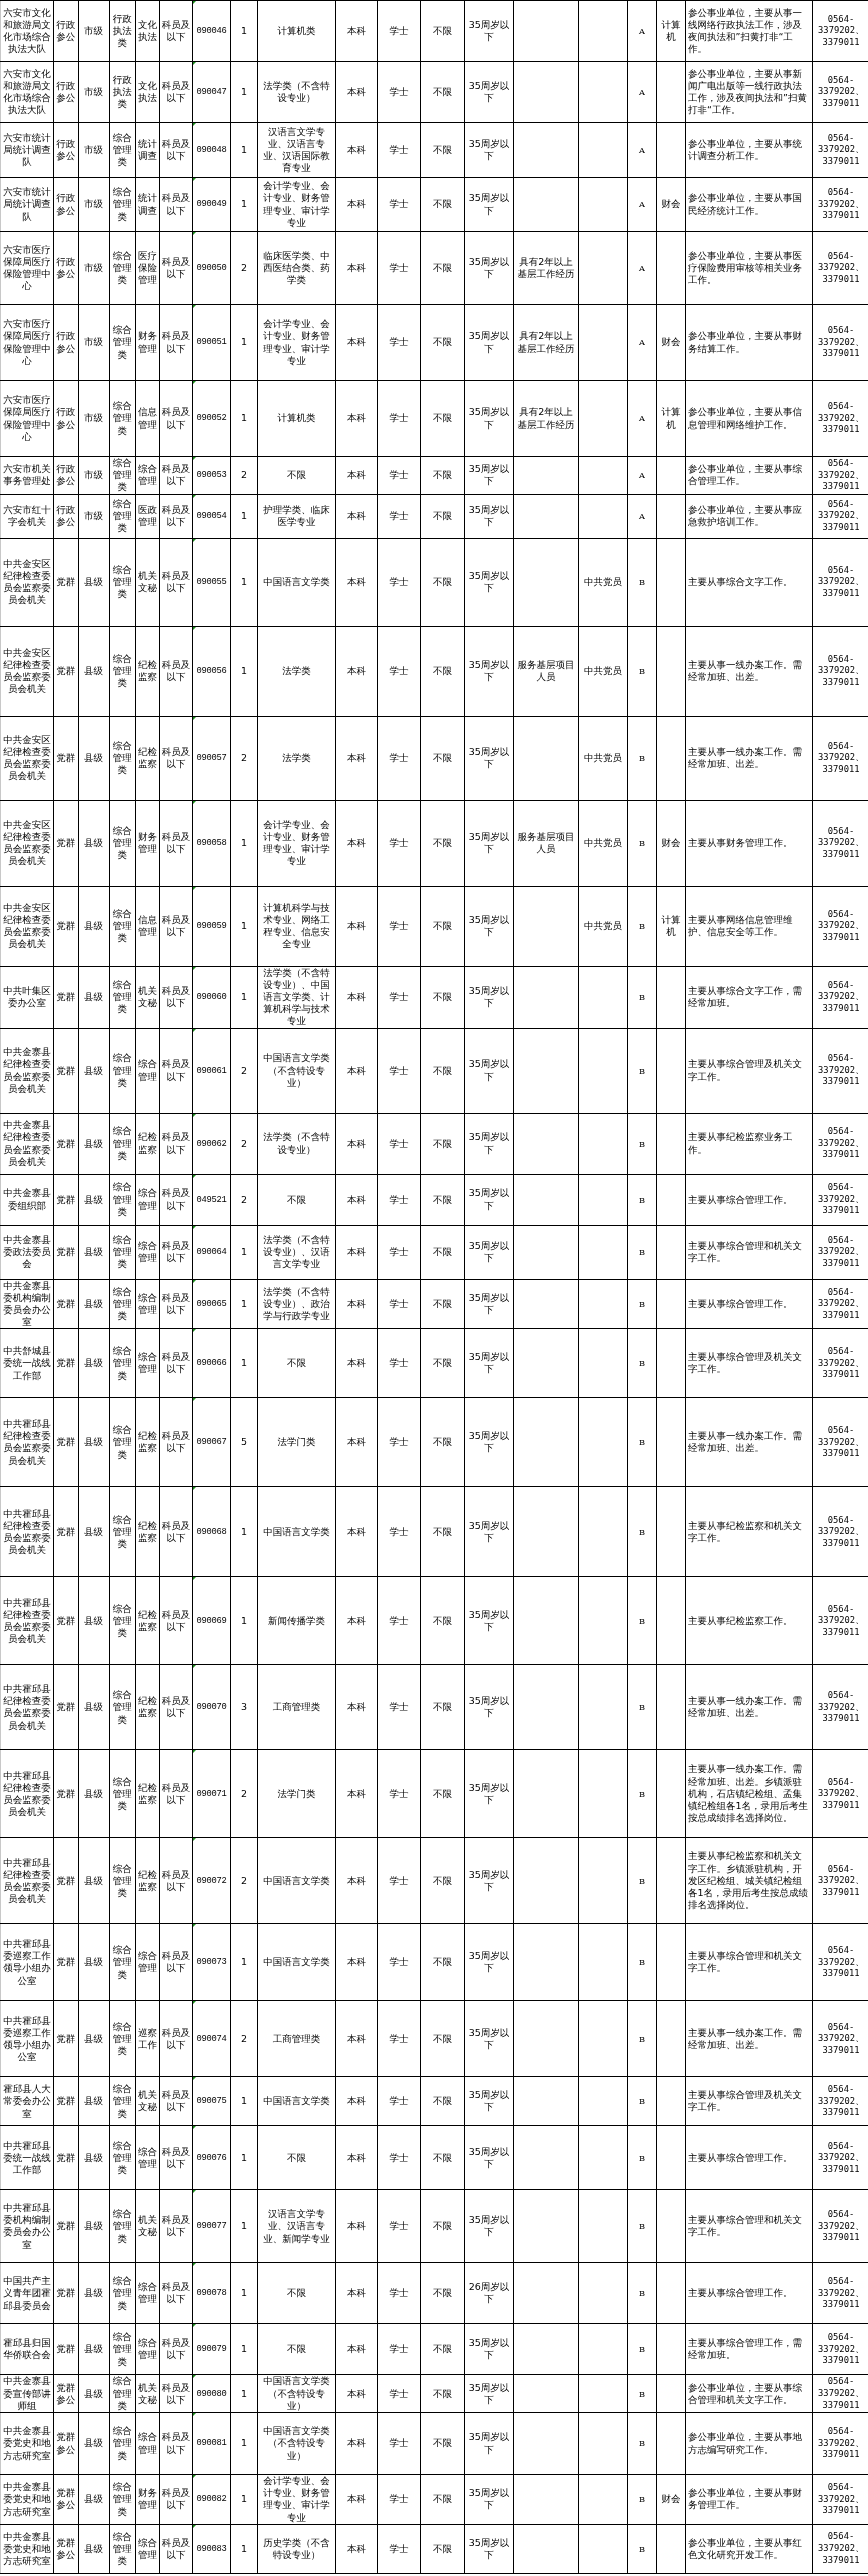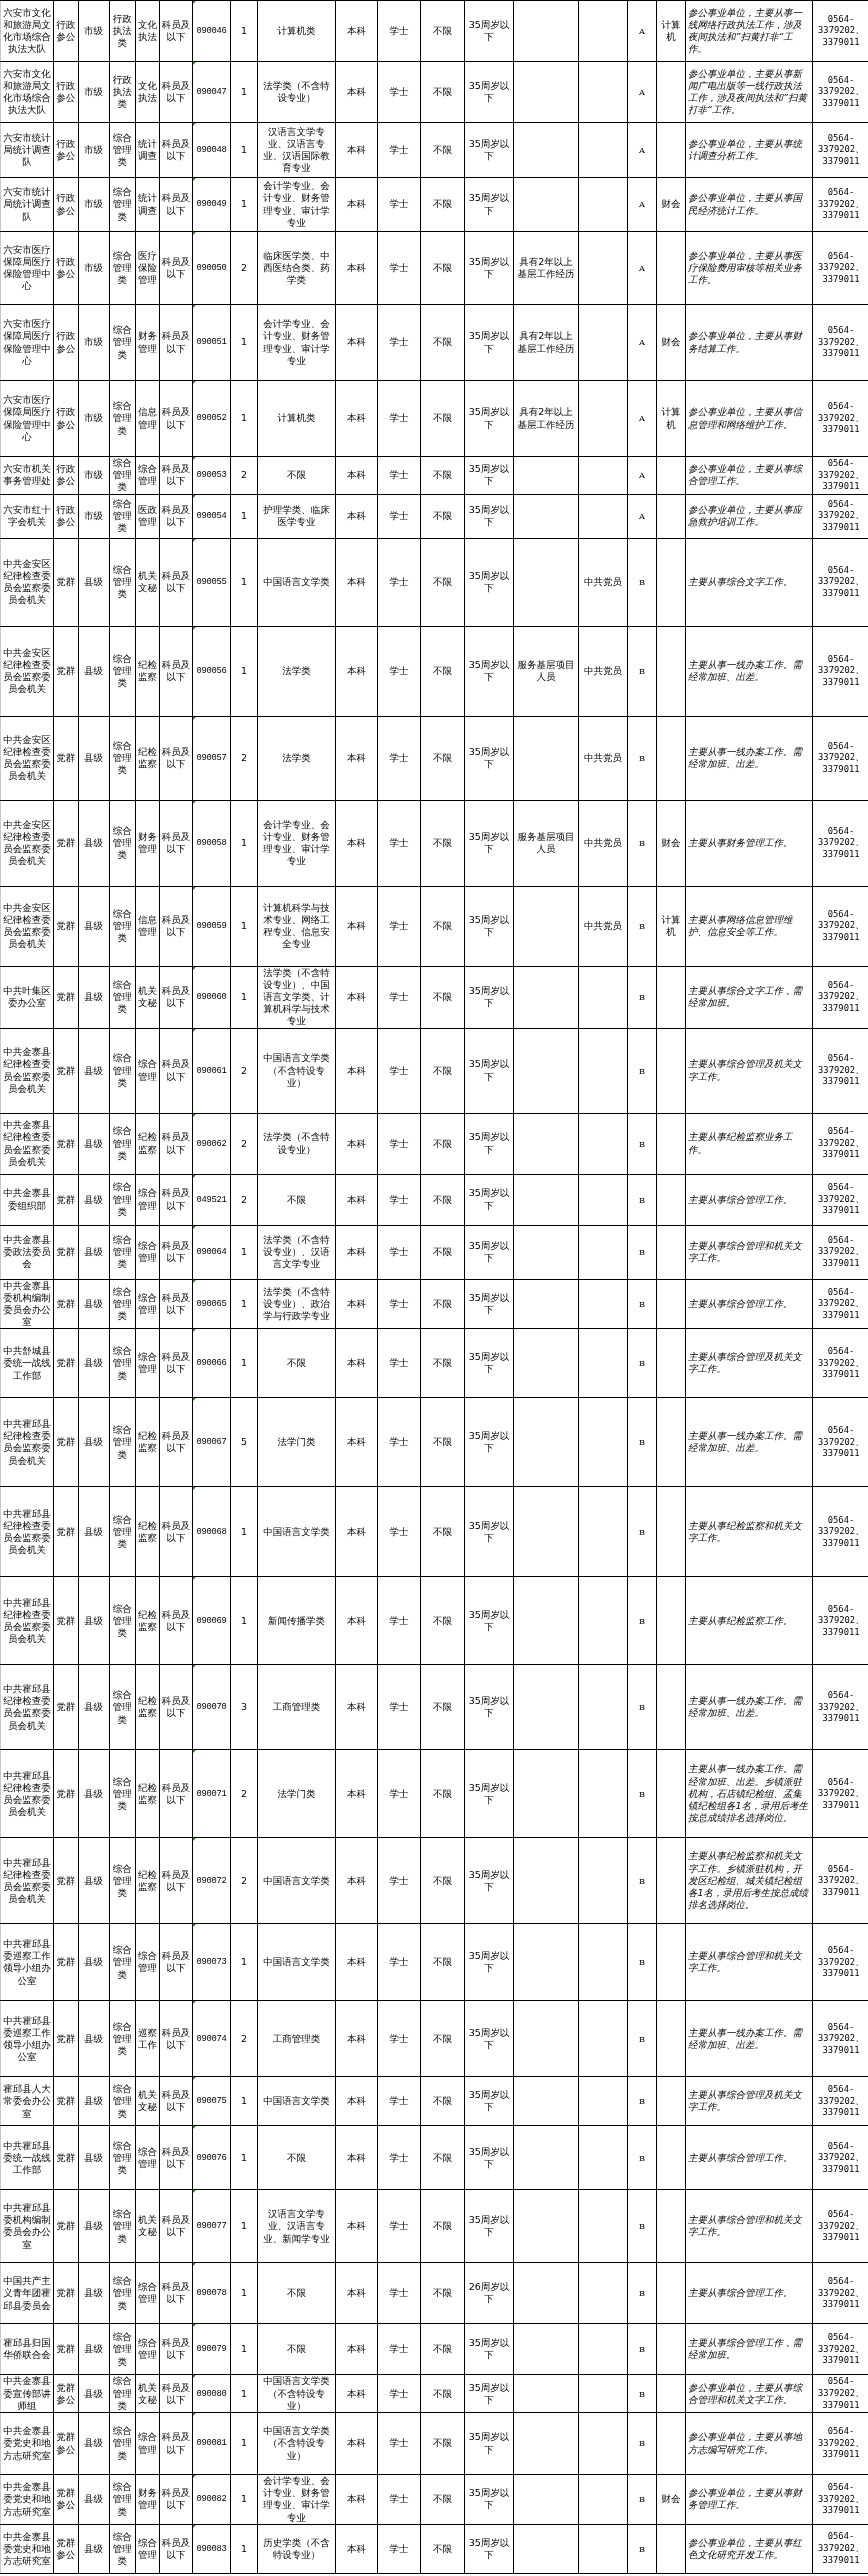--- a/index.html
+++ b/index.html
@@ -6,21 +6,21 @@
   body { width:869px; height:2576px; overflow:hidden; font-family:"DejaVu Sans", sans-serif; color:#000; }
   #sheet { position:relative; width:869px; height:2568px; }
   table.grid { border-collapse:collapse; table-layout:fixed; width:869px; position:absolute; left:0; top:0; }
   table.grid td {
     border-left:0.7px solid #000; border-right:0.7px solid #000;
     border-top:1.4px solid #000; border-bottom:1.4px solid #000;
     padding:0 0.7px; font-size:9.5px; line-height:12.2px; text-align:center; vertical-align:middle;
     overflow:hidden; word-break:break-all; position:relative;
   }
   table.grid td:first-child { border-left:0.7px solid #c8c8c8; }
-  table.grid td.left { text-align:left; padding-left:2px;font-style:italic; }
+  table.grid td.left { text-align:left; padding-left:2px; }
   table.grid td.code { font-family:Liberation Mono, monospace; font-size:8.8px; letter-spacing:-0.3px; }
   table.grid td.code::before {
     content:""; position:absolute; left:0; top:0; width:0; height:0;
     border-top:3.4px solid #1a8a1a; border-right:3.4px solid transparent;
   }
   table.grid td.phone { font-family:"DejaVu Sans Mono", monospace; font-size:8.8px; line-height:11.6px; }
   table.grid td.cls { font-family:"DejaVu Serif", serif; font-size:8.2px; }
 </style>
 </head>
 <body>

